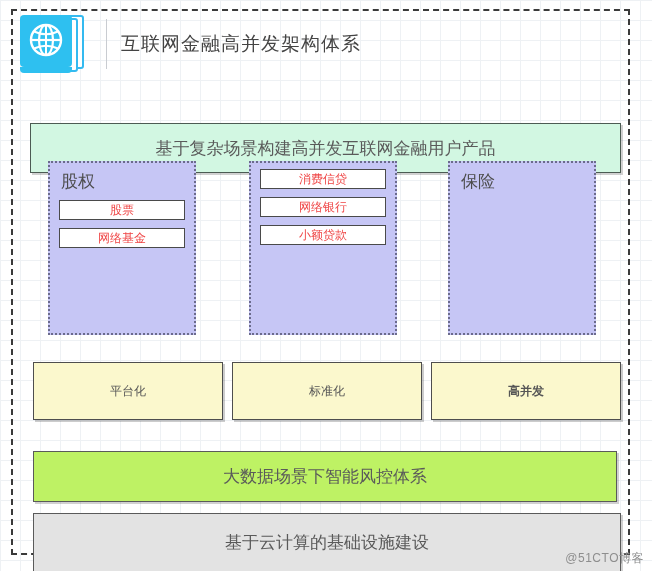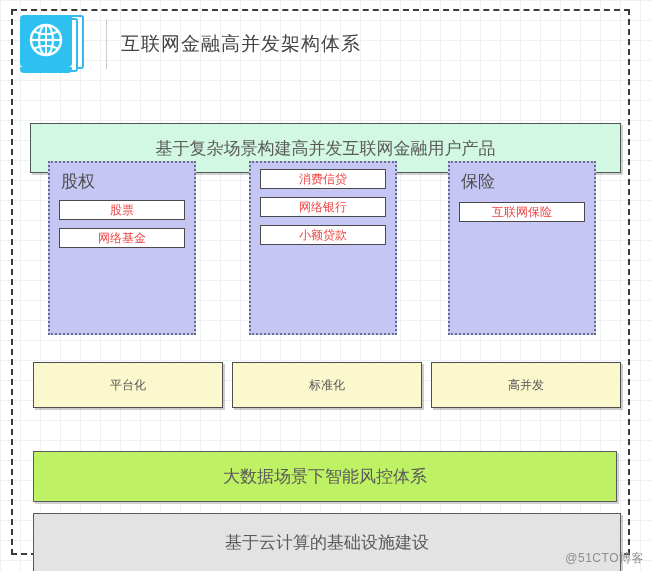--- a/index.html
+++ b/index.html
@@ -180,34 +180,34 @@
     color: #ef4444;
     margin-bottom: 8px;
   }
   #pillar-2 .pillar-title { margin-bottom: 8px; }
 
   
   .cap-box {
     position: absolute;
     top: 362px;
     width: 190px;
-    height: 46px;
+    height: 58px;
     background: #fbf8cd;
     border: 1px solid #4e4e4e;
     box-sizing: border-box;
     display: flex;
     align-items: center;
     justify-content: center;
     font-size: 12px;
     color: #565656;
     box-shadow: 2px 2px 0 rgba(0,0,0,0.20);
   }
   #cap-box-0 { left: 33px; }
   #cap-box-1 { left: 232px; }
-  #cap-box-2 { left: 431px; }
+  #cap-box-2 { left: 431px; font-weight: bold; }
 
   
   #watermark {
     position: absolute;
     right: 8px;
     bottom: 4px;
     font-size: 12px;
     color: #8e8e8e;
     letter-spacing: 0.5px;
   }
@@ -245,21 +245,20 @@
 </div>
 
 <div class="pillar" id="pillar-1">
   <div class="pillar-item">消费信贷</div>
   <div class="pillar-item">网络银行</div>
   <div class="pillar-item">小额贷款</div>
 </div>
 
 <div class="pillar" id="pillar-2">
   <div class="pillar-title">保险</div>
-  <div class="pillar-item">互联网保险</div>
 </div>
 
 <div class="cap-box" id="cap-box-0">平台化</div>
 <div class="cap-box" id="cap-box-1">标准化</div>
 <div class="cap-box" id="cap-box-2">高并发</div>
 
 <div class="banner" id="banner-pink">大数据场景下智能风控体系</div>
 
 <div class="banner" id="banner-gray">基于云计算的基础设施建设</div>
 

